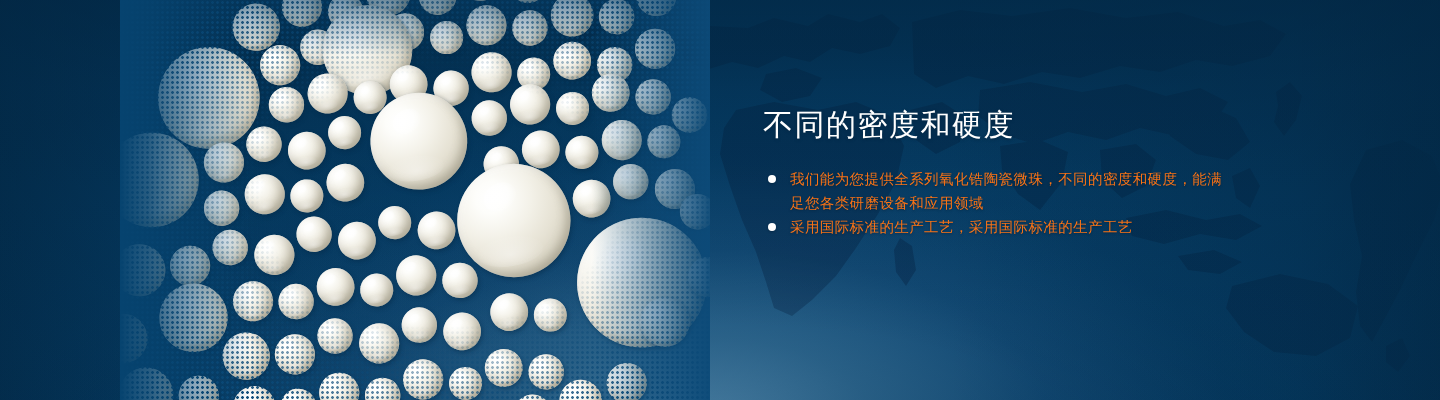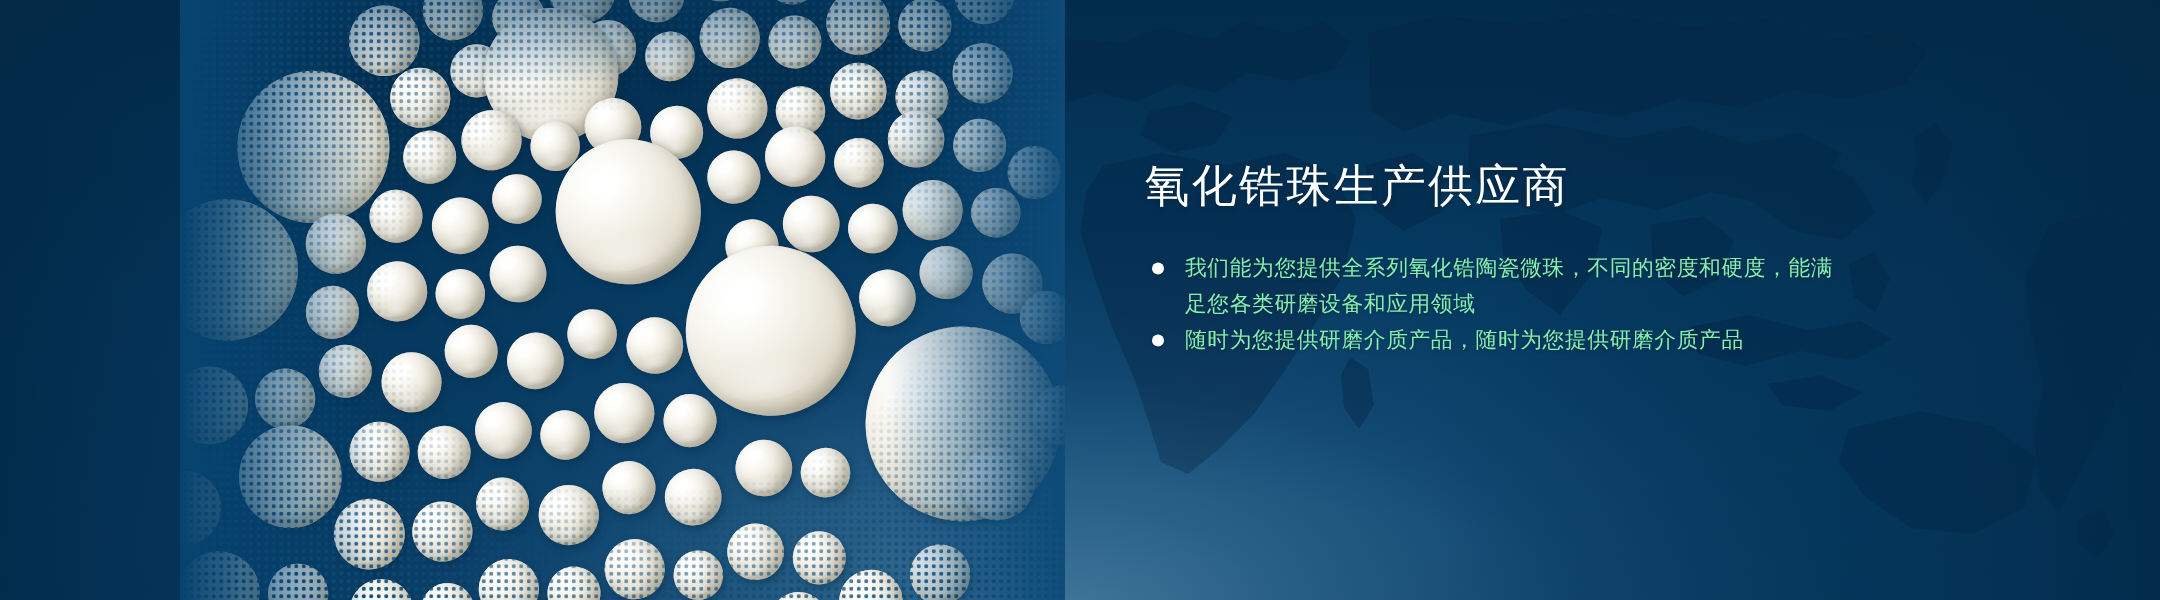--- a/index.html
+++ b/index.html
@@ -143,21 +143,21 @@
   }
   .bullets {
     margin-top:23px;
     list-style:none;
   }
   .bullet {
     position:relative;
     padding-left:27px;
     font-size:14.5px;
     line-height:24px;
-    color:#86efac;
+    color:#f97316;
     letter-spacing:0.4px;
     text-shadow:0 1px 2px rgba(2,32,56,0.6);
     margin-bottom:0px;
   }
   .bullet .dot {
     position:absolute;
     left:5px; top:8px;
     width:8px; height:8px;
     border-radius:50%;
     background:#ffffff;
@@ -329,27 +329,27 @@
       <div class="bead" style="left:470px;top:314px;width:42px;height:42px;"></div>
       <div class="bead" style="left:516px;top:286px;width:34px;height:34px;"></div>
       <div class="bead" style="left:518px;top:232px;width:30px;height:30px;"></div>
       <div class="bead" style="left:524px;top:150px;width:30px;height:30px;"></div>
     </div>
     <div class="beads-halftone"></div>
     <div class="beads-fade"></div>
   </div>
 
   <div class="copy">
-    <h1 class="headline">氧化锆珠生产供应商</h1>
+    <h1 class="headline">不同的密度和硬度</h1>
 
     <ul class="bullets">
       <li class="bullet">
         <span class="dot"></span>
         <span>我们能为您提供全系列氧化锆陶瓷微珠，不同的密度和硬度，能满足您各类研磨设备和应用领域</span>
       </li>
       <li class="bullet">
         <span class="dot"></span>
-        <span>随时为您提供研磨介质产品，随时为您提供研磨介质产品</span>
+        <span>采用国际标准的生产工艺，采用国际标准的生产工艺</span>
       </li>
     </ul>
   </div>
 
 </div>
 
 </body></html>

